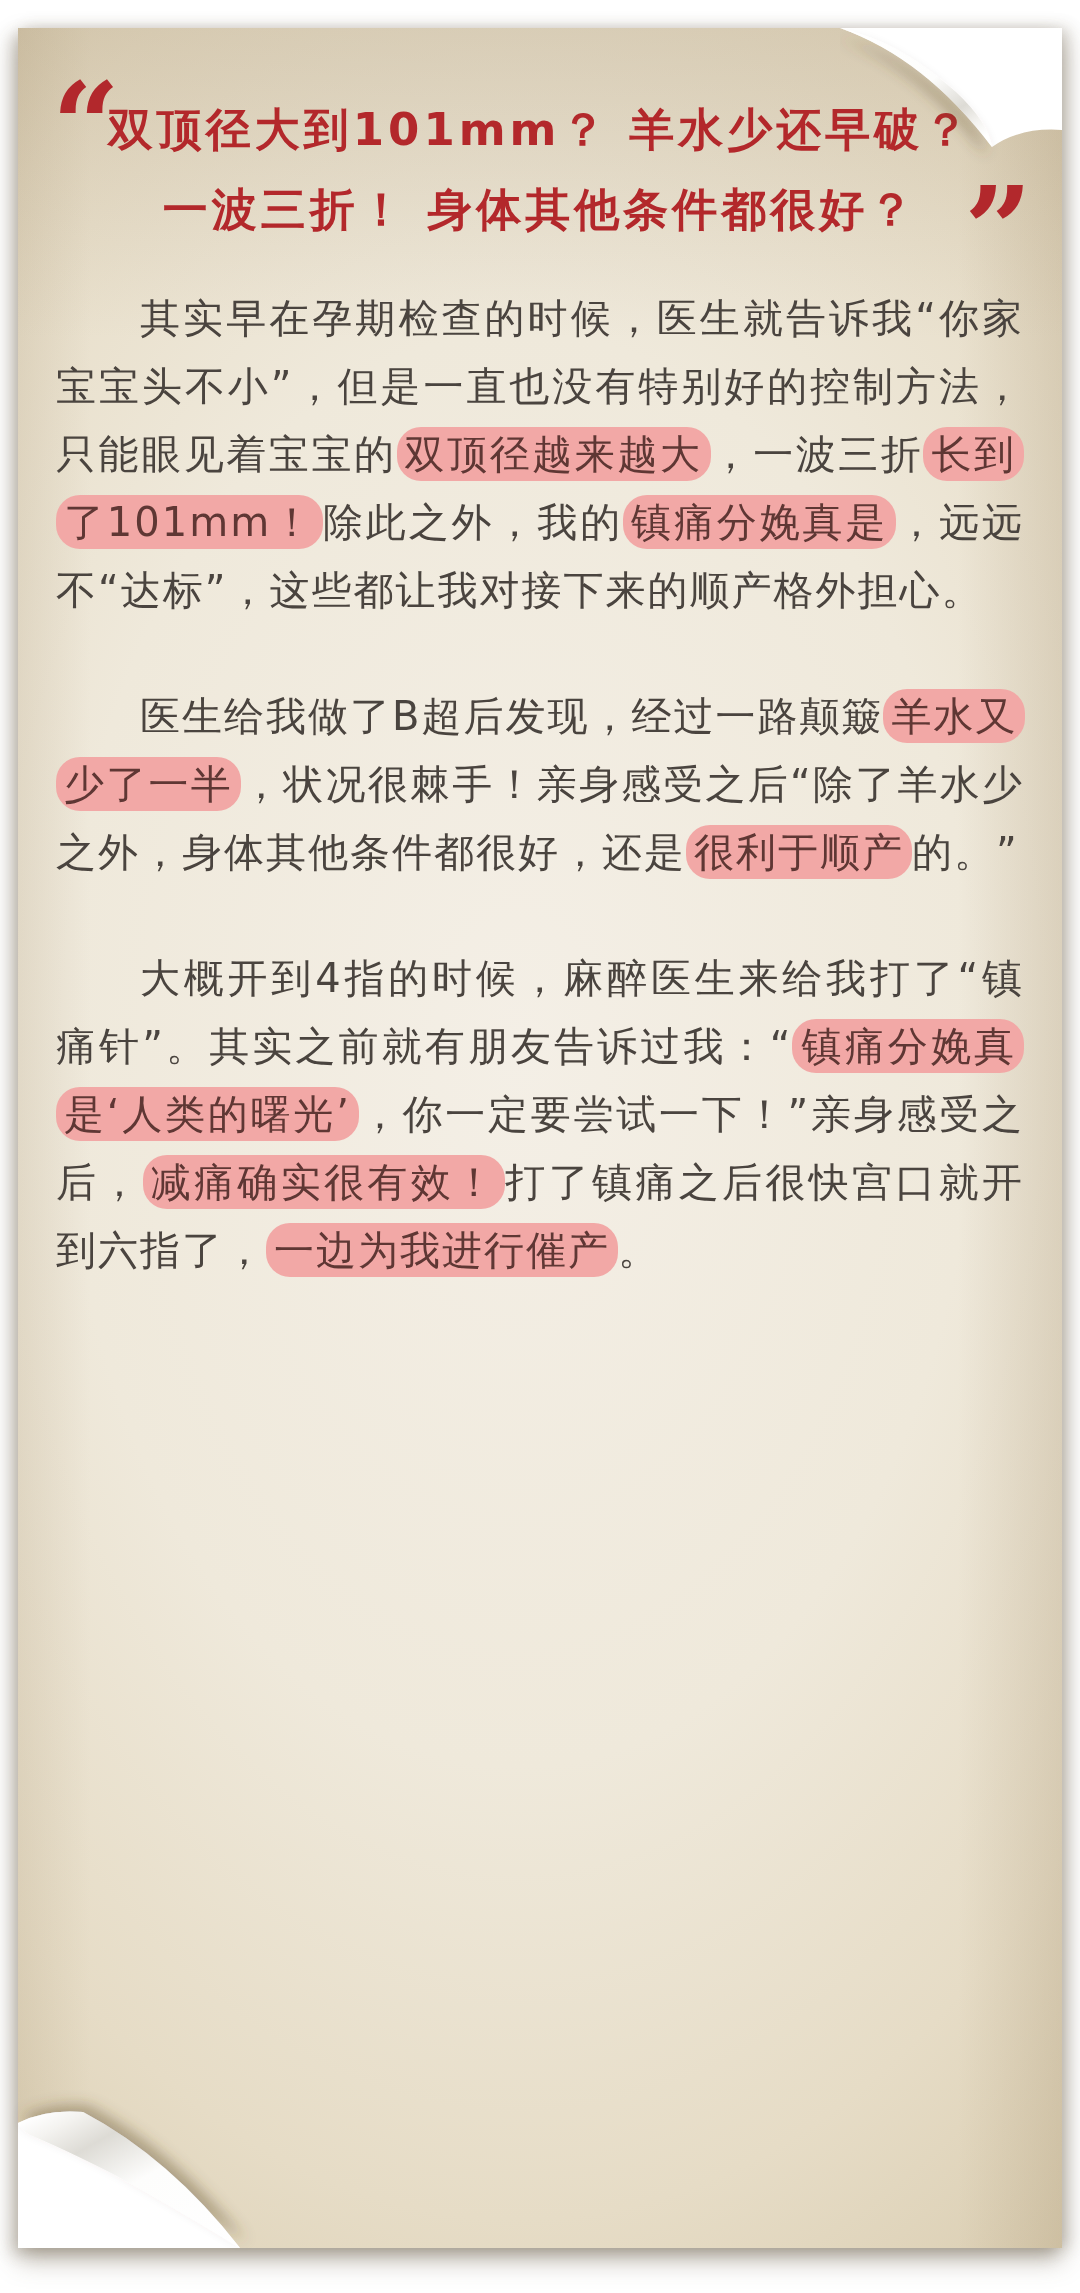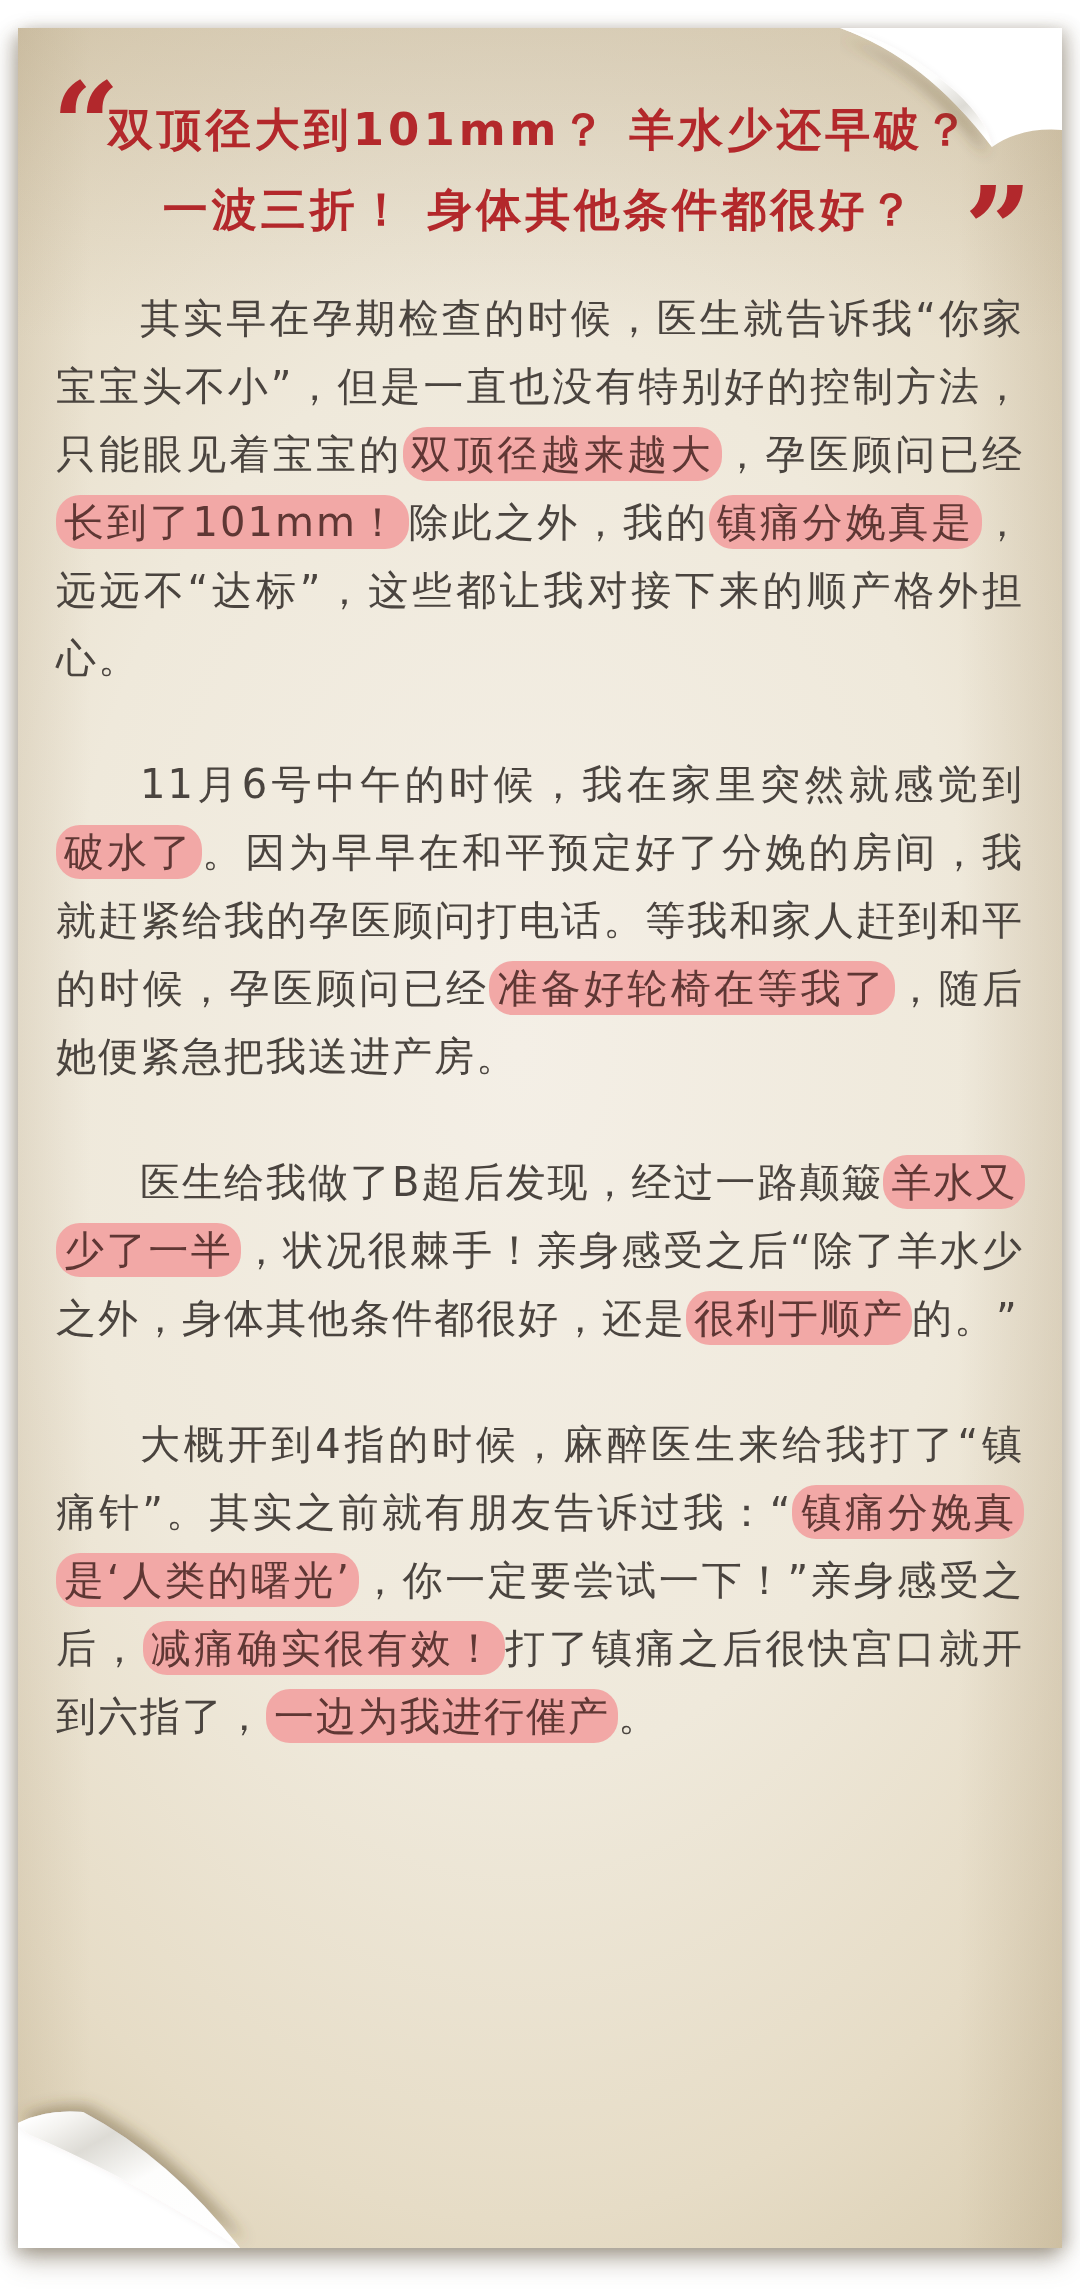--- a/index.html
+++ b/index.html
@@ -61,22 +61,21 @@
   <div class="paper">
 
     <div class="title-block">
       <span class="qmark open">“</span>
       <div class="title-line">双顶径大到101mm？ 羊水少还早破？</div>
       <div class="title-line">一波三折！ 身体其他条件都很好？</div>
       <span class="qmark close">”</span>
     </div>
 
     <div class="article">
-        <p class="para"><span>其实早在孕期检查的时候，医生就告诉我“你家宝宝头不小”，但是一直也没有特别好的控制方法，只能眼见着宝宝的</span><mark class="hl">双顶径越来越大</mark><span>，孕医顾问已经</span><mark class="hl">长到了101mm！</mark><span>除此之外，我的</span><mark class="hl">镇痛分娩真是</mark><span>，远远不“达标”，这些都让我对接下来的顺产格外担心。</span></p>
-        <p class="para"><span>11月6号中午的时候，我在家里突然就感觉到</span><mark class="hl">破水了</mark><span>。因为早早在和平预定好了分娩的房间，我就赶紧给我的孕医顾问打电话。等我和家人赶到和平的时候，孕医顾问已经</span><mark class="hl">准备好轮椅在等我了</mark><span>，随后她便紧急把我送进产房。</span></p>
+        <p class="para"><span>其实早在孕期检查的时候，医生就告诉我“你家宝宝头不小”，但是一直也没有特别好的控制方法，只能眼见着宝宝的</span><mark class="hl">双顶径越来越大</mark><span>，一波三折</span><mark class="hl">长到了101mm！</mark><span>除此之外，我的</span><mark class="hl">镇痛分娩真是</mark><span>，远远不“达标”，这些都让我对接下来的顺产格外担心。</span></p>
         <p class="para"><span>医生给我做了B超后发现，经过一路颠簸</span><mark class="hl">羊水又少了一半</mark><span>，状况很棘手！亲身感受之后“除了羊水少之外，身体其他条件都很好，还是</span><mark class="hl">很利于顺产</mark><span>的。”</span></p>
         <p class="para"><span>大概开到4指的时候，麻醉医生来给我打了“镇痛针”。其实之前就有朋友告诉过我：“</span><mark class="hl">镇痛分娩真是‘人类的曙光’</mark><span>，你一定要尝试一下！”亲身感受之后，</span><mark class="hl">减痛确实很有效！</mark><span>打了镇痛之后很快宫口就开到六指了，</span><mark class="hl">一边为我进行催产</mark><span>。</span></p>
       </div>
 
   </div>
 
   <svg class="curl tr" width="240" height="240" viewBox="0 0 240 240">
     <defs>
       <linearGradient id="flapTR" x1="0" y1="0" x2="0.85" y2="1">
         <stop offset="0" stop-color="#ffffff"></stop>

